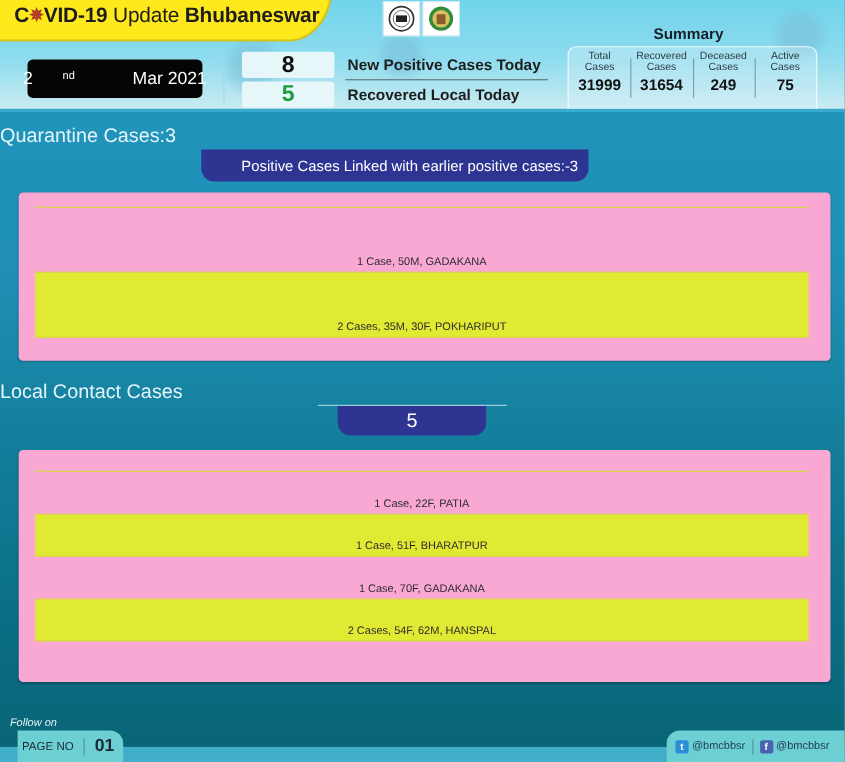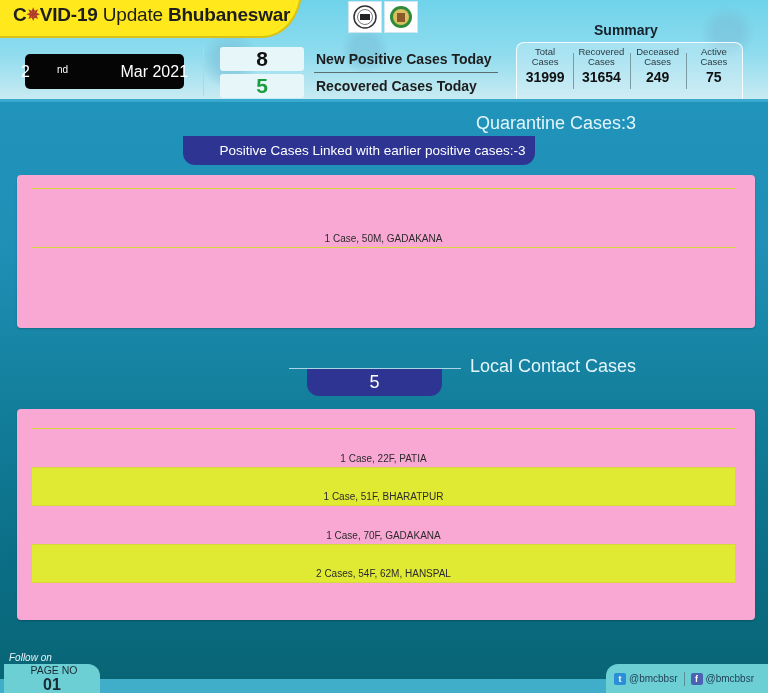--- a/index.html
+++ b/index.html
@@ -72,21 +72,21 @@
       flex: 1; display: flex; flex-direction: column; align-items: center; justify-content: flex-start;
       padding-top: 4px; position: relative;
     }
     .sum-col + .sum-col::before {
       content: ""; position: absolute; left: 0; top: 10px; width: 1px; height: 36px; background: #7b9ba4;
     }
     .sum-label { font-size: 9.5px; color: #2c3a40; line-height: 10px; text-align: center; }
     .sum-value { font-size: 14px; font-weight: bold; color: #111; margin-top: 2px; }
     
     .sec-title {
-      position: absolute; left: 0; width: 636px; text-align: right;
+      position: absolute; left: 0; width: 636px; text-align: left;
       color: #e4f5fa; font-size: 18px;
     }
     .pill {
       position: absolute; background: #2d3492; color: #fff;
       display: flex; align-items: center; justify-content: center;
       border-bottom-left-radius: 12px; border-bottom-right-radius: 12px;
     }
     .pill-quar { left: 183px; top: 136px; width: 352px; height: 29px; font-size: 13.5px; padding-left: 27px; }
     .pill-local { left: 307px; top: 369px; width: 135px; height: 27px; font-size: 18px; }
     .title-underline { position: absolute; height: 1px; background: #a8d6e4; }
@@ -105,23 +105,23 @@
       font-size: 10px; color: #2b2b2b; padding-bottom: 3px;
       border-bottom: 1px solid #d7d83a;
     }
     .row.alt { background: #e1ea32; }
     .panel-quar .row { height: 59px; }
     .panel-local .row { height: 38.5px; }
     
     .follow { position: absolute; left: 9px; top: 652px; font-size: 10px; font-style: italic; color: #e6f4f7; }
     .footer-strip { position: absolute; left: 0; top: 679px; width: 768px; height: 14px; background: #41aec9; }
     .page-tab {
-      position: absolute; left: 4px; top: 664px; width: 96px; height: 29px;
+      position: absolute; left: 16px; top: 664px; width: 96px; height: 29px;
       background: #6ccfd4; border-top-right-radius: 12px;
-      display: flex; align-items: center; flex-direction: column;
+      display: flex; align-items: center;
     }
     .page-label { font-size: 10.5px; color: #1a2b33; margin-left: 4px; }
     .page-sep { width: 1px; height: 16px; background: #5a8f97; margin: 0 9px; }
     .page-num { font-size: 16px; font-weight: bold; color: #1a2b33; }
     .social-tab {
       position: absolute; left: 606px; top: 664px; width: 162px; height: 29px;
       background: #6ccfd4; border-top-left-radius: 12px;
       display: flex; align-items: center; padding-left: 8px;
     }
     .soc-icon {
@@ -167,21 +167,21 @@
       <sup>nd</sup>
       <span style="white-space:pre;margin-left:48px;"> Mar 2021</span>
   </div>
 
   <div class="v-divider"></div>
 
   <div class="count-box count-new">8</div>
   <div class="count-box count-rec">5</div>
   <div class="count-label lbl-new">New Positive Cases Today</div>
   <div class="h-divider"></div>
-  <div class="count-label lbl-rec">Recovered Cases Today</div>
+  <div class="count-label lbl-rec">Recovered Local Today</div>
 
   <div class="summary-title">Summary</div>
   <div class="summary-box">
     <div class="sum-col">
       <span class="sum-label">Total</span>
       <span class="sum-label">Cases</span>
       <span class="sum-value">31999</span>
     </div>
     <div class="sum-col">
       <span class="sum-label">Recovered</span>
@@ -200,24 +200,25 @@
     </div>
   </div>
 </div>
 
 <div class="sec-title" style="top:113px;">Quarantine Cases:3</div>
 <div class="pill pill-quar">Positive Cases Linked with earlier positive cases:-3</div>
 
 <div class="panel panel-quar">
   <div class="table table-top" style="top:13px;">
     <div class="row">1 Case, 50M, GADAKANA</div>
-  </div>
-</div>
-
-<div class="sec-title" style="top:356px;">Local Contact Cases</div>
+    <div class="row alt">2 Cases, 35M, 30F, POKHARIPUT</div>
+  </div>
+</div>
+
+<div class="sec-title" style="top:346px;">Local Contact Cases</div>
 <div class="title-underline" style="left:289px;top:368px;width:172px;"></div>
 <div class="pill pill-local">5</div>
 
 <div class="panel panel-local">
   <div class="table table-top" style="top:19px;">
     <div class="row">1 Case, 22F, PATIA</div>
     <div class="row alt">1 Case, 51F, BHARATPUR</div>
     <div class="row">1 Case, 70F, GADAKANA</div>
     <div class="row alt">2 Cases, 54F, 62M, HANSPAL</div>
   </div>

